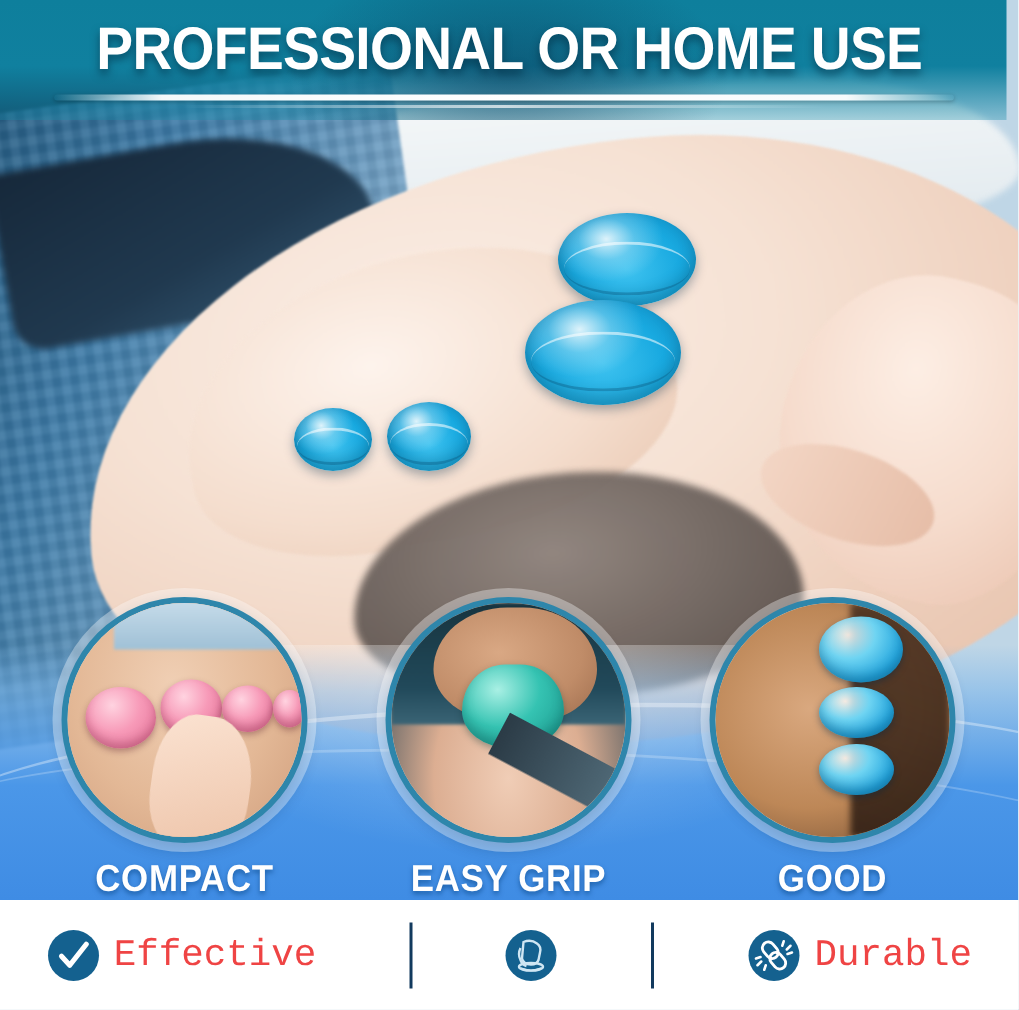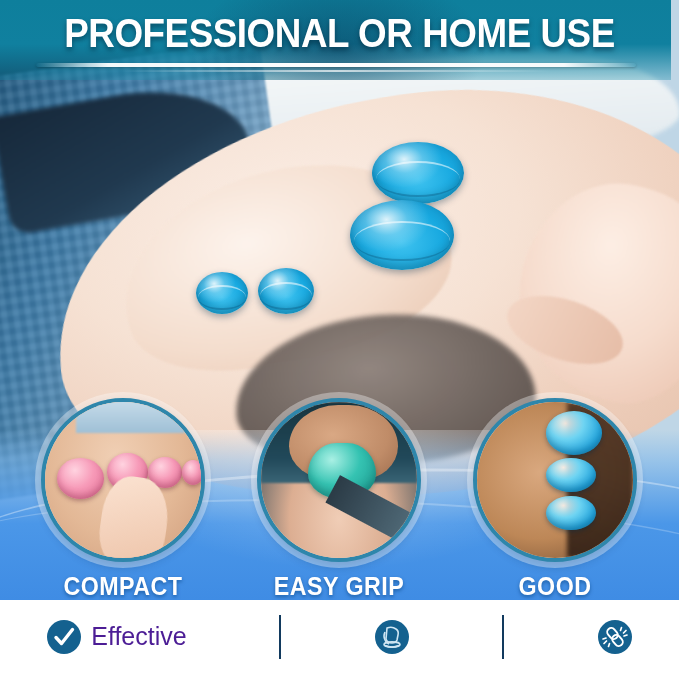--- a/index.html
+++ b/index.html
@@ -204,21 +204,21 @@
   }
 
   
   .bottom{
     position:absolute;left:0;top:600px;width:679px;height:73px;
     background:#fff;display:flex;align-items:center;justify-content:space-around;
   }
   .bitem{display:flex;align-items:center;gap:9px;}
   .bicon{width:36px;height:36px;flex:0 0 36px;}
   .blabel{
-    color:#4c1d95;font-size:25px;font-family:Liberation Sans, sans-serif;
+    color:#ef4444;font-size:25px;font-family:Liberation Mono, monospace;
     white-space:nowrap;
   }
   .divider{width:2px;height:44px;background:#123a5e;}
 </style>
 </head>
 <body>
 
 <div id="page">
 
   <div class="hero">
@@ -338,17 +338,18 @@
     <div class="bitem">
       <span class="bicon">
         <svg viewBox="0 0 36 36" width="36" height="36">
           <circle cx="18" cy="18" r="17" fill="#14618f"></circle>
           <rect x="11.5" y="8.5" width="8" height="12" rx="4" transform="rotate(-40 15.5 14.5)" fill="none" stroke="#fff" stroke-width="1.9"></rect>
           <rect x="16.5" y="15.5" width="8" height="12" rx="4" transform="rotate(-40 20.5 21.5)" fill="none" stroke="#fff" stroke-width="1.9"></rect>
           <path d="M9 19 l-3 1 M9.5 22 l-2.5 2.5 M12.5 24.5 l-1 3" fill="none" stroke="#fff" stroke-width="1.7" stroke-linecap="round"></path>
           <path d="M27 17 l3-1 M26.5 14 l2.5-2.5 M23.5 11.5 l1-3" fill="none" stroke="#fff" stroke-width="1.7" stroke-linecap="round"></path>
         </svg>
       </span>
+      <span class="blabel">Durable</span>
     </div>
 
   </div>
 
 </div>
 
 </body></html>

